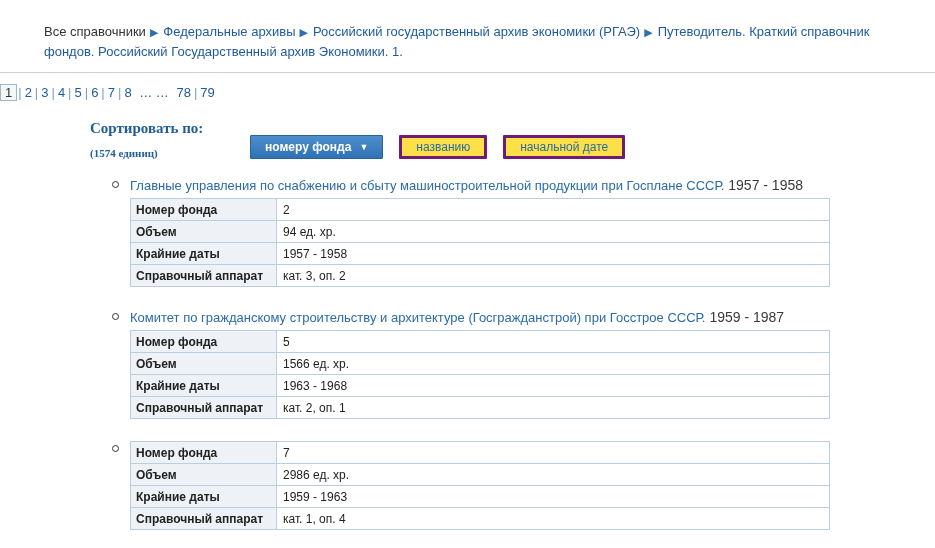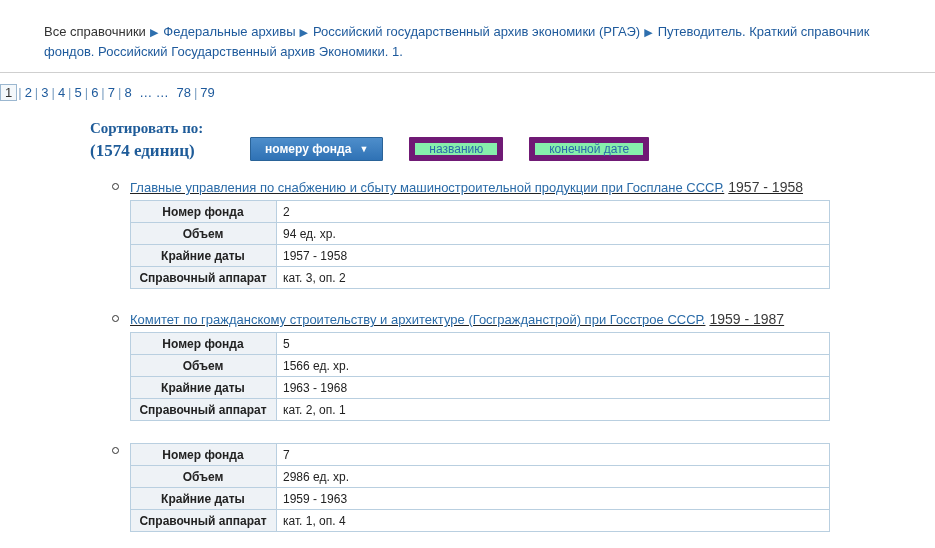--- a/index.html
+++ b/index.html
@@ -86,38 +86,38 @@
   }
   .sort-label {
     color: #1f5c99;
     font-weight: bold;
     font-size: 15px;
     font-family: "Liberation Serif", serif;
   }
   .sort-count {
     color: #1f5c99;
     font-weight: bold;
-    font-size: 17px;
+    font-size: 11px;
     font-family: "Liberation Serif", serif;
-    margin-top: 4px;
+    margin-top: 10px;
   }
   .sort-buttons {
     display: flex;
     align-items: center;
-    gap: 26px;
+    gap: 16px;
     padding-top: 2px;
   }
   .sort-btn {
     display: inline-flex;
     align-items: center;
     justify-content: center;
     height: 24px;
     padding: 0 14px;
-    border: 6px solid #701a75;
-    background: #86efac;
+    border: 3px solid #701a75;
+    background: #fde047;
     color: #2a6ba8;
     font-size: 12px;
     font-family: "Liberation Sans", sans-serif;
     white-space: nowrap;
     cursor: pointer;
     border-radius: 1px;
   }
   .sort-btn.active {
     background: #3a7dbf;
     background-image: linear-gradient(#4e8ecb, #2f72b5);
@@ -147,21 +147,20 @@
     width: 5px;
     height: 5px;
     border: 1px solid #333333;
     background: #ffffff;
     border-radius: 50%;
   }
   .rec-head {
     padding-left: 22px;
     line-height: 17px;
     margin-bottom: 4px;
-    text-decoration: underline;
   }
   .rec-title {
     color: #2a6ba8;
     text-decoration: none;
     font-size: 13px;
   }
   .rec-years {
     color: #3a3a3a;
     font-size: 14px;
     margin-left: 4px;
@@ -176,21 +175,21 @@
   table.rec-table td {
     border: 1px solid #b9cfe0;
     height: 19px;
     padding: 1px 5px;
     font-size: 12px;
     vertical-align: middle;
   }
   table.rec-table td.k {
     width: 134px;
     background: #eef2f6;
-    text-align: center;
+    text-align: left;
     font-weight: bold;
     color: #222222;
     padding-right: 6px;
   }
   table.rec-table td.v {
     background: #ffffff;
     color: #222222;
     padding-left: 6px;
   }
 </style>
@@ -211,21 +210,21 @@
     <div class="sort-label-box">
       <div class="sort-label">Сортировать по:</div>
       <div class="sort-count">(1574 единиц)</div>
     </div>
     <div class="sort-buttons">
       <button class="sort-btn active">
         <span>номеру фонда</span>
         <span class="caret">▼</span>
       </button>
       <button class="sort-btn">названию</button>
-      <button class="sort-btn">конечной дате</button>
+      <button class="sort-btn">начальной дате</button>
     </div>
   </div>
 
   <div class="records">
 
     <div class="record">
       <span class="bullet"></span>
       <div class="rec-head">
         <a class="rec-title" href="#">Главные управления по снабжению и сбыту машиностроительной продукции при Госплане СССР.</a><span class="rec-years">1957 - 1958</span>
       </div>

